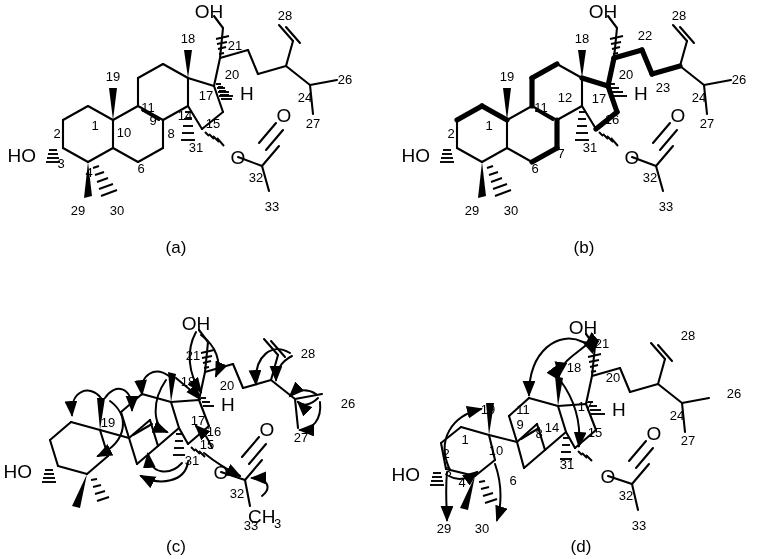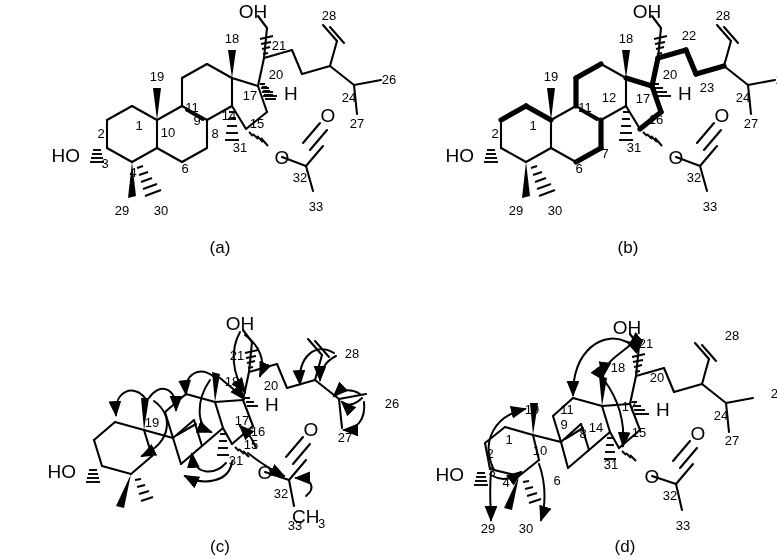--- a/index.html
+++ b/index.html
@@ -1,18 +1,18 @@
 <!DOCTYPE html>
 <html><head>
 <meta charset="utf-8">
 <style>
   html,body{margin:0;padding:0;background:#ffffff;}
   body{width:777px;height:559px;font-family:"Liberation Sans",sans-serif;overflow:hidden;}
   #figure{position:relative;width:777px;height:559px;background:#fff;}
-  .panel{position:absolute;padding-left:44px;}
+  .panel{position:absolute;}
   svg{display:block;}
   text{font-family:"Liberation Sans",sans-serif;fill:#000;}
   .atomlbl{font-size:13px;}
   .hetero{font-size:19px;font-weight:400;}
   .panelcap{font-size:17px;}
   .bond{stroke:#000;stroke-width:2.1;fill:none;stroke-linecap:round;stroke-linejoin:round;}
   .cosy{stroke:#000;stroke-width:5.2;fill:none;stroke-linecap:round;stroke-linejoin:round;}
   .wedge{fill:#000;stroke:none;}
   .hashline{stroke:#000;stroke-width:1.9;stroke-linecap:butt;}
   .corrarrow{stroke:#000;stroke-width:2.0;fill:none;stroke-linecap:round;}

